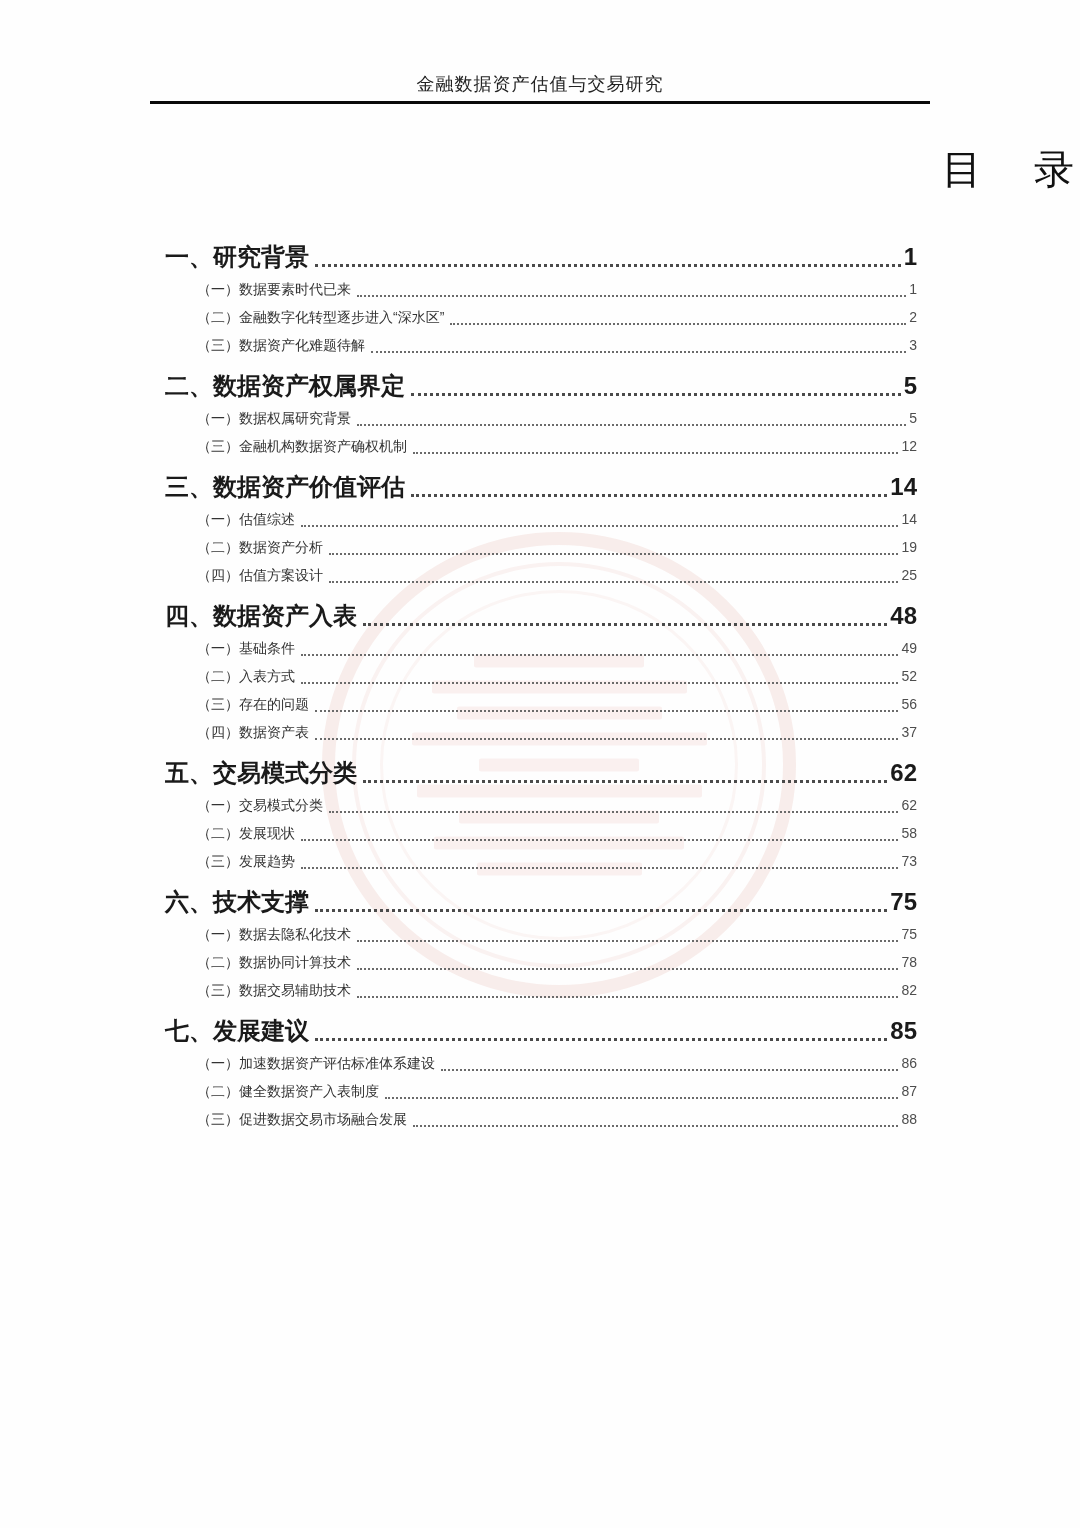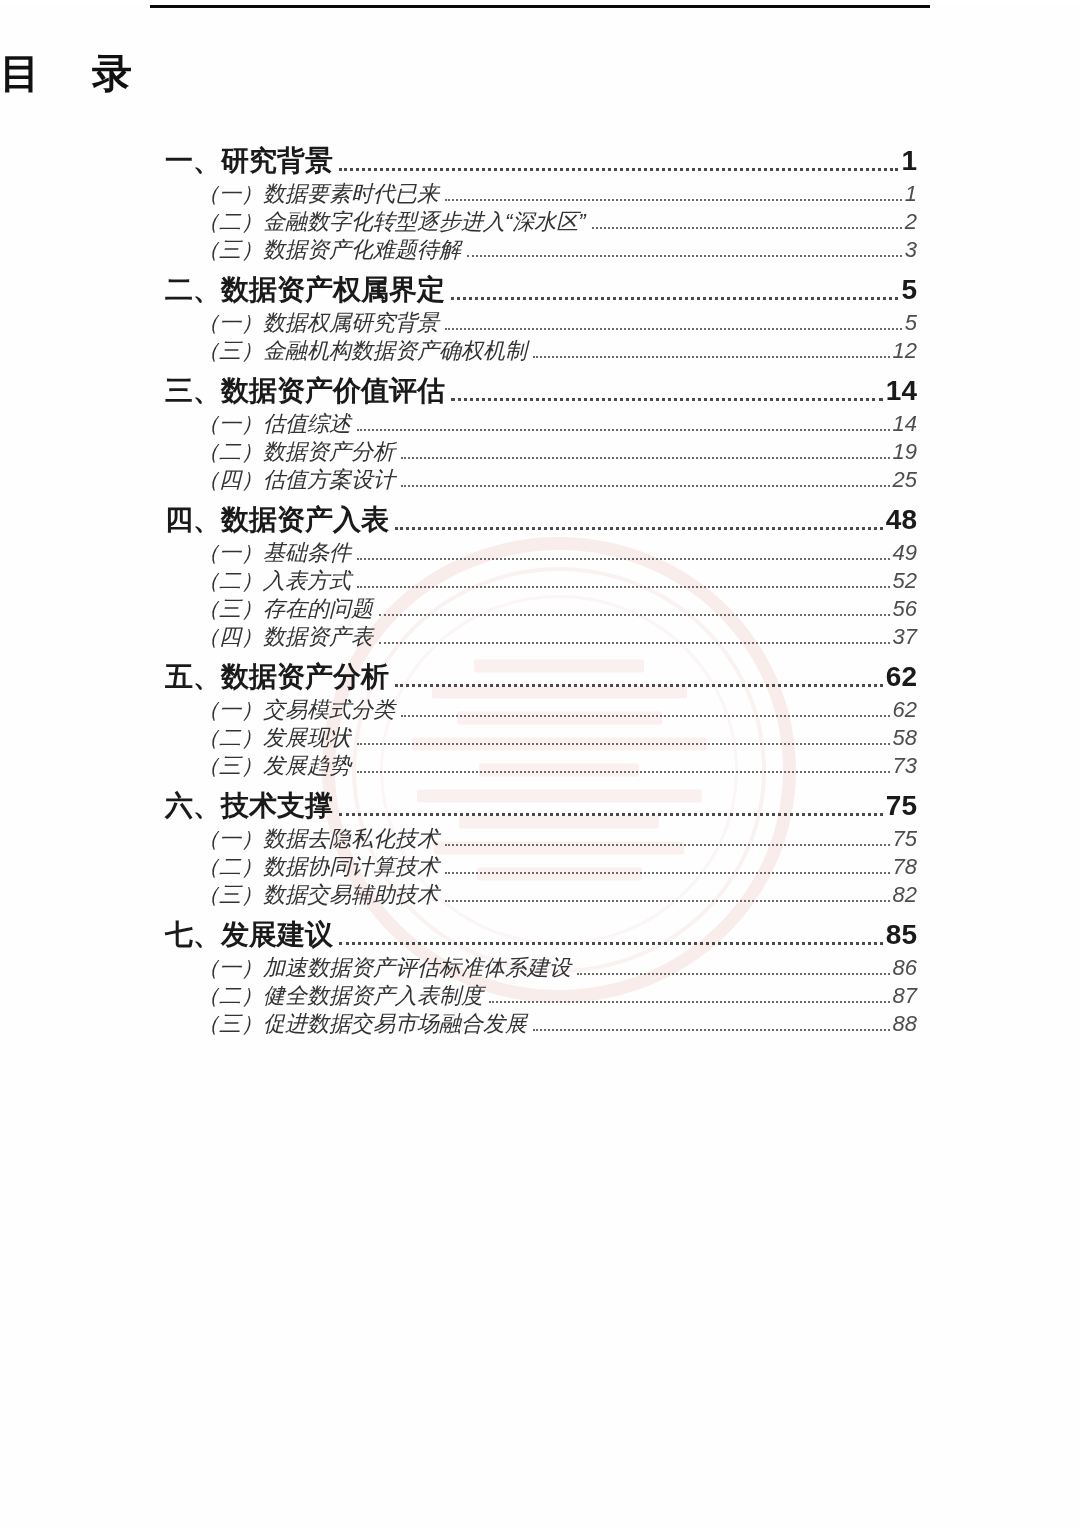--- a/index.html
+++ b/index.html
@@ -23,23 +23,23 @@
     letter-spacing: 1px;
     color: #222222;
   }
   .header-rule {
     margin: 5px 150px 0 150px;
     border-top: 3px solid #0a0a0a;
   }
   
   .page-title {
     margin-top: 38px;
-    text-align: left;
+    text-align: right;
     font-size: 40px;
-    font-weight: bold;
+    font-weight: normal;
     color: #111111;
     letter-spacing: 6px;
   }
   
   .watermark {
     position: absolute;
     left: 322px; top: 532px;
     width: 474px; height: 466px;
     z-index: 0;
     pointer-events: none;
@@ -82,51 +82,51 @@
     z-index: 1;
     margin: 46px 163px 0 165px;
   }
   .row {
     display: flex;
     align-items: flex-end;
   }
   .chapter-row {
     line-height: 28px;
     margin: 14px 0 6px 0;
-    font-size: 28px;
+    font-size: 24px;
     font-weight: bold;
     color: #1a1a1a;
   }
   .item-row {
     line-height: 25px;
     margin: 2px 0 3px 0;
     padding-left: 32px;
-    font-size: 22px;
+    font-size: 14px;
     color: #333333;
-    font-style: italic;
   }
   .label { white-space: nowrap; }
   .leader {
     flex: 1;
     align-self: flex-end;
     margin: 0 3px 5px 6px;
     border-bottom: 2px dotted #6a6a6a;
     min-width: 30px;
     height: 1px;
   }
   .chapter-leader { border-bottom: 3px dotted #4a4a4a; margin-bottom: 4px; }
   .pagenum { white-space: nowrap; }
   .chapter-row .pagenum { color: #1a1a1a; }
   .item-row .pagenum { color: #4d4d4d; }
 </style>
 </head>
 <body>
 
 <div class="page">
 
+  <div class="running-header">金融数据资产估值与交易研究</div>
   <div class="header-rule"></div>
 
   <div class="page-title">目　录</div>
 
   <div class="watermark">
     <div class="wm-outer"></div>
     <div class="wm-mid"></div>
     <div class="wm-inner"></div>
     <div class="wm-bars">
       <div class="wm-bar"></div>
@@ -216,21 +216,21 @@
         <span class="label">（三）存在的问题</span>
         <span class="leader item-leader"></span>
         <span class="pagenum">56</span>
       </div>
       <div class="row item-row">
         <span class="label">（四）数据资产表</span>
         <span class="leader item-leader"></span>
         <span class="pagenum">37</span>
       </div>
       <div class="row chapter-row">
-        <span class="label">五、数据资产分析</span>
+        <span class="label">五、交易模式分类</span>
         <span class="leader chapter-leader"></span>
         <span class="pagenum">62</span>
       </div>
       <div class="row item-row">
         <span class="label">（一）交易模式分类</span>
         <span class="leader item-leader"></span>
         <span class="pagenum">62</span>
       </div>
       <div class="row item-row">
         <span class="label">（二）发展现状</span>

